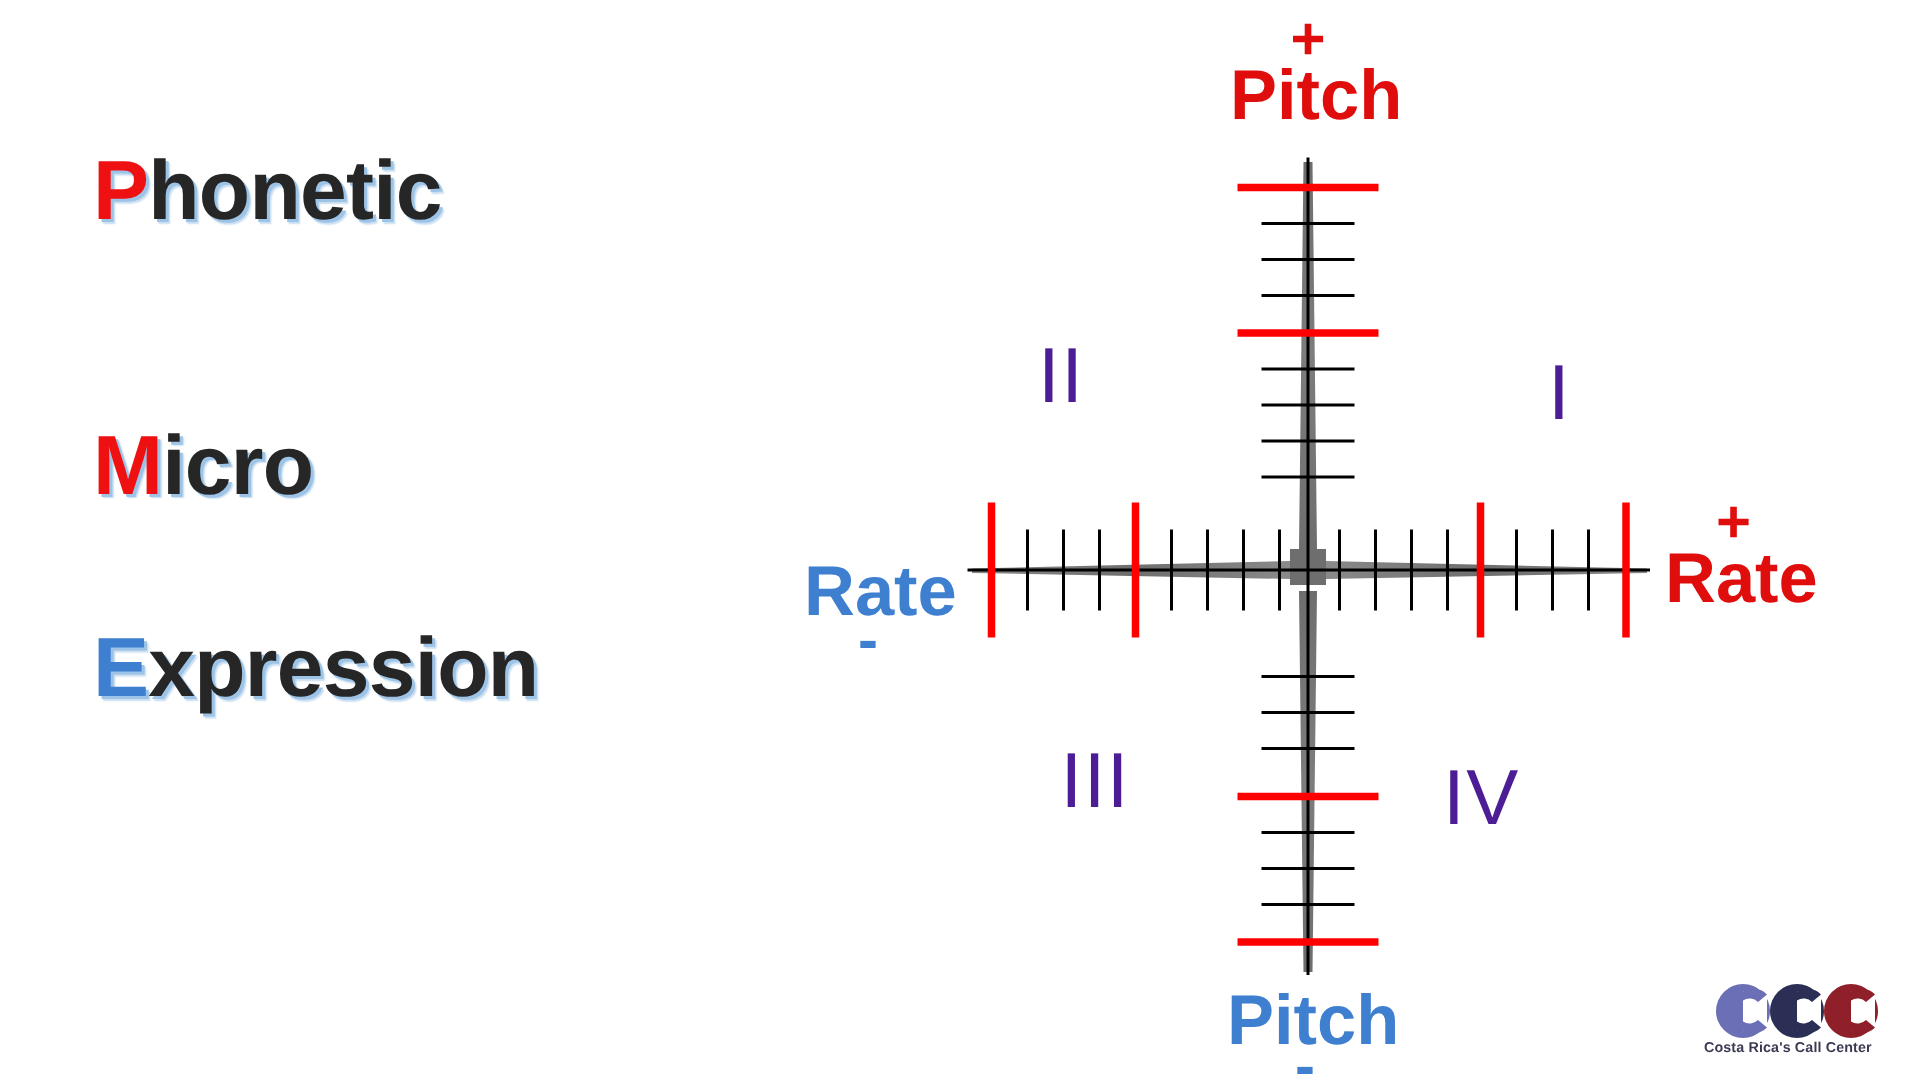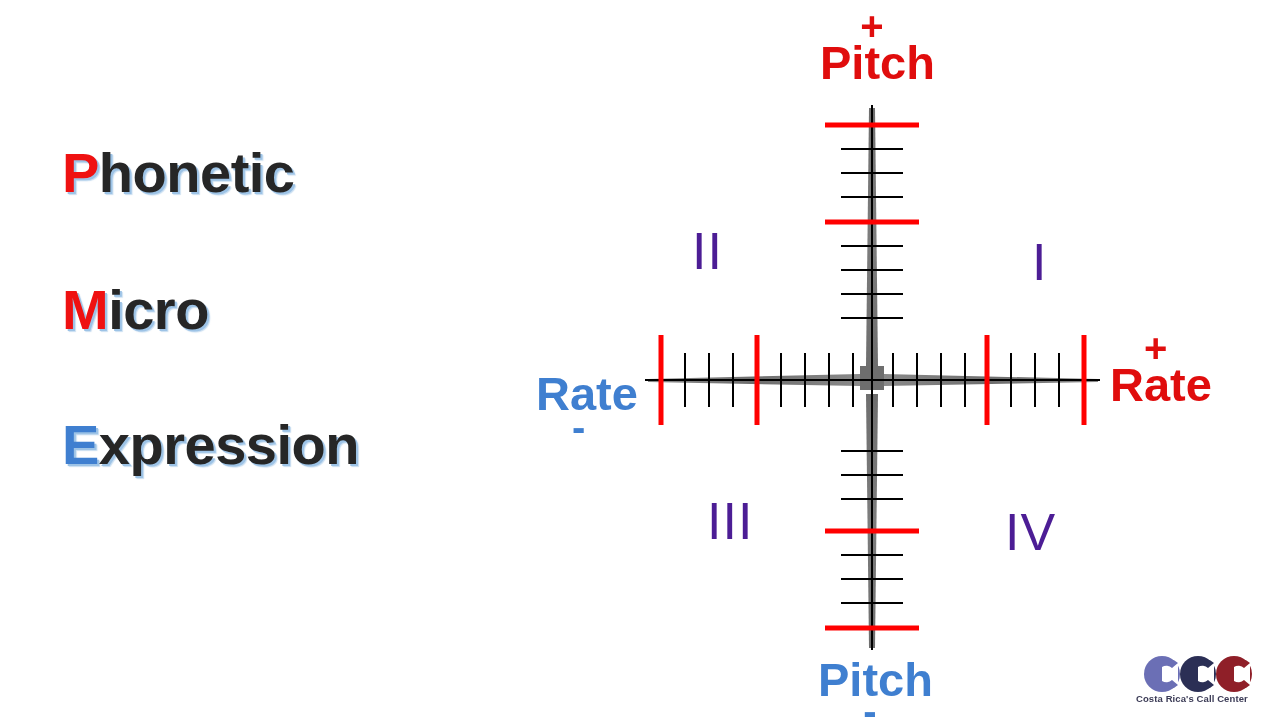--- a/index.html
+++ b/index.html
@@ -24,21 +24,21 @@
     font-weight: bold;
     color: #262626;
     letter-spacing: -0.5px;
     white-space: nowrap;
     text-shadow: 2px 2px 0 #9dc3e6, 3px 3px 1px rgba(157,195,230,0.55);
   }
   .word .ini { }
   .word.red .ini   { color: #ef1111; }
   .word.blue .ini  { color: #3f7fd0; }
 
-  #word-phonetic   { top: 94px; margin-top: 46px; }
+  #word-phonetic   { top: 94px; }
   #word-micro      { top: 277px; }
   #word-expression { top: 412px; }
   #word-reading    { top: 610px; }
 
   
   #diagram {
     position: absolute;
     left: 0;
     top: 0;
     width: 1280px;
@@ -90,21 +90,21 @@
   .quad {
     position: absolute;
     font-size: 52px;
     font-weight: normal;
     color: #4c1d95;
     letter-spacing: 1px;
   }
   #quad-1   { left: 1032px; top: 232px; }
   #quad-2   { left: 692px;  top: 221px; }
   #quad-3   { left: 707px;  top: 491px; }
-  #quad-4   { left: 1005px; top: 502px; }
+  #quad-4   { left: 962px; top: 502px; }
 
   
   #logo {
     position: absolute;
     left: 1136px;
     top: 655px;
     width: 130px;
     height: 58px;
   }
   #logo-text {

